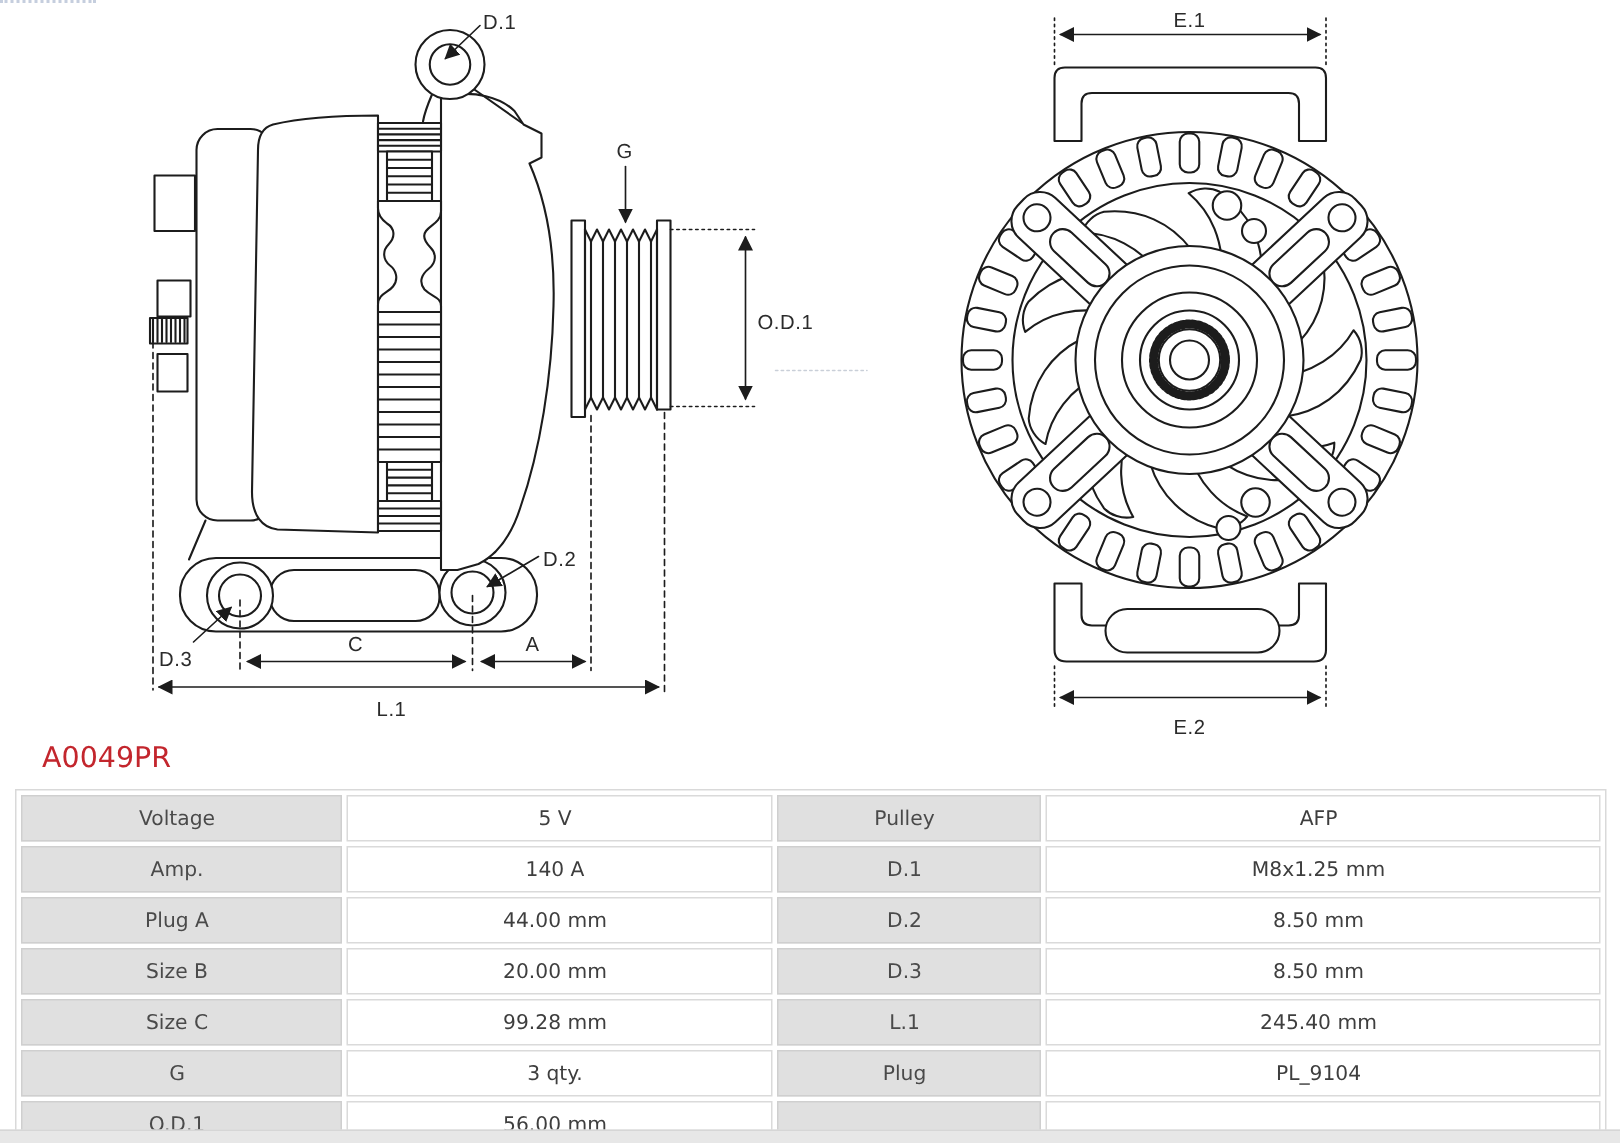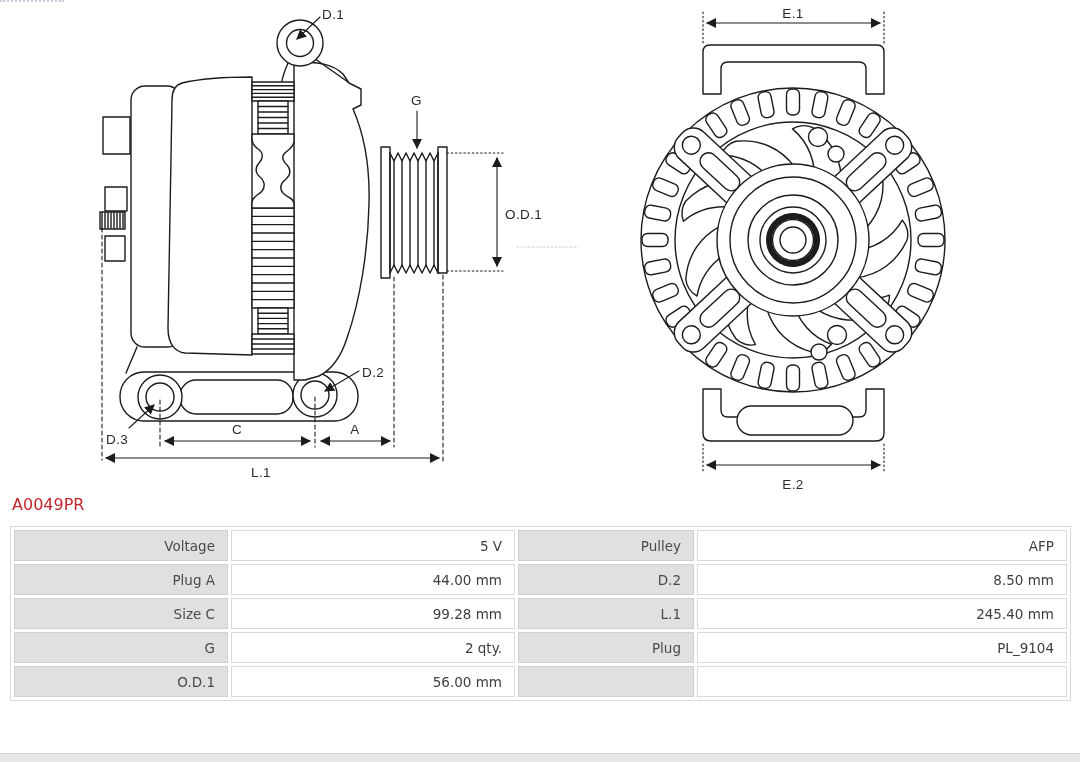--- a/index.html
+++ b/index.html
@@ -13,27 +13,27 @@
   #dg .thin{stroke-width:1.1;}
   #dg .dash{stroke-dasharray:4 3;stroke-width:1.1;}
   #dg .dot{stroke-dasharray:1.6 2.6;stroke-width:1.1;}
   #dg .faint{stroke:#c9cfd8;stroke-width:1;stroke-dasharray:1.6 2.2;}
   #dg text{stroke:none;fill:#2b2b2b;font-family:"Liberation Sans",sans-serif;
            font-size:13.5px;letter-spacing:.4px;}
   #dg marker path{fill:#1c1c1c;stroke:none;}
   #dg .spline{stroke-width:6;stroke-dasharray:1.8 1.9;}
 
   
-  .pn{position:absolute;left:12px;top:494px;font-size:16px;line-height:22px;}
+  .pn{position:absolute;left:28px;top:494px;font-size:19px;line-height:22px;}
 
   
   .spec{position:absolute;left:10px;top:526px;width:1059px;
         border-collapse:separate;border-spacing:3px;table-layout:fixed;
         border:1px solid #d9d9d9;background:#ffffff;}
-  .spec td{height:29px;padding:0 12px 0 6px;text-align:right;font-size:13.5px;
+  .spec td{height:29px;padding:0 12px 0 6px;text-align:center;font-size:13.5px;
            white-space:nowrap;overflow:hidden;vertical-align:middle;}
   .spec td.label{background:#e0e0e0;border:1px solid #cfcfcf;color:#4a4a4a;}
   .spec td.value{background:#ffffff;border:1px solid #dadada;color:#3e3e3e;}
 
   
   .hscroll{position:absolute;left:0;bottom:0;width:100%;height:8px;
            background:#e7e7e7;border-top:1px solid #d6d6d6;}
   .wm{position:absolute;left:0;top:0;width:64px;height:0;
       border-top:2px dotted #c5cede;}
 </style>
@@ -286,34 +286,46 @@
       <col style="width:370px">
   </colgroup>
   <tbody>
       <tr>
         <td class="label">Voltage</td>
         <td class="value">5 V</td>
         <td class="label">Pulley</td>
         <td class="value">AFP</td>
       </tr>
       <tr>
+        <td class="label">Amp.</td>
+        <td class="value">140 A</td>
+        <td class="label">D.1</td>
+        <td class="value">M8x1.25 mm</td>
+      </tr>
+      <tr>
         <td class="label">Plug A</td>
         <td class="value">44.00 mm</td>
         <td class="label">D.2</td>
         <td class="value">8.50 mm</td>
       </tr>
       <tr>
+        <td class="label">Size B</td>
+        <td class="value">20.00 mm</td>
+        <td class="label">D.3</td>
+        <td class="value">8.50 mm</td>
+      </tr>
+      <tr>
         <td class="label">Size C</td>
         <td class="value">99.28 mm</td>
         <td class="label">L.1</td>
         <td class="value">245.40 mm</td>
       </tr>
       <tr>
         <td class="label">G</td>
-        <td class="value">2 qty.</td>
+        <td class="value">3 qty.</td>
         <td class="label">Plug</td>
         <td class="value">PL_9104</td>
       </tr>
       <tr>
         <td class="label">O.D.1</td>
         <td class="value">56.00 mm</td>
         <td class="label"></td>
         <td class="value"></td>
       </tr>
     </tbody>

